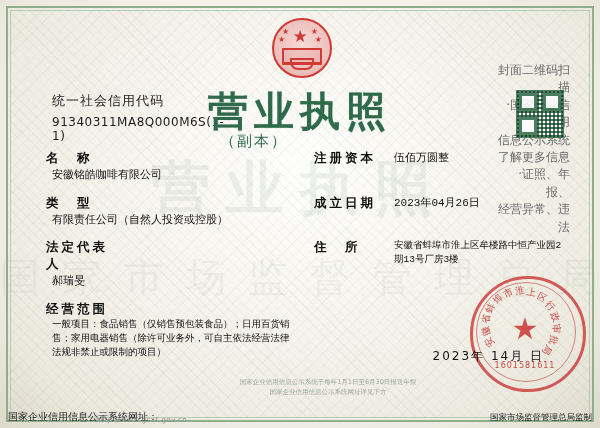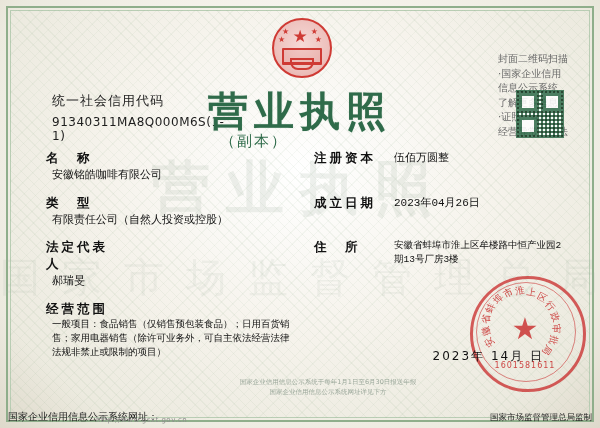--- a/index.html
+++ b/index.html
@@ -94,22 +94,22 @@
       repeating-linear-gradient(0deg,#2f6b4a 0 2px, #ffffff 2px 4px),
       repeating-linear-gradient(90deg,#2f6b4a 0 2px, #ffffff 2px 4px);
     background-blend-mode:multiply;
     border:1px solid #2f6b4a;opacity:0.85;
   }
   .qr .qcorner{position:absolute;width:12px;height:12px;border:3px solid #2f6b4a;background:#fff;}
   .qr .c1{left:2px;top:2px;} .qr .c2{right:2px;top:2px;} .qr .c3{left:2px;bottom:2px;}
 
   
   .topnote{
-    position:absolute;right:30px;top:52px;width:72px;
-    font-size:10px;color:#6a6a6a;line-height:1.45;text-align:left;
+    position:absolute;right:30px;top:62px;width:72px;
+    font-size:12px;color:#6a6a6a;line-height:1.45;text-align:right;
   }
 
   
   .fields{position:absolute;left:46px;top:150px;width:520px;}
   .row{display:flex;margin-bottom:11px;}
   .col-l{width:268px;display:flex;flex-direction:column;}
   .col-r{width:252px;display:flex;}
   .lab{
     width:74px;flex:none;font-size:12.5px;color:#111;letter-spacing:3px;
     font-weight:600;

